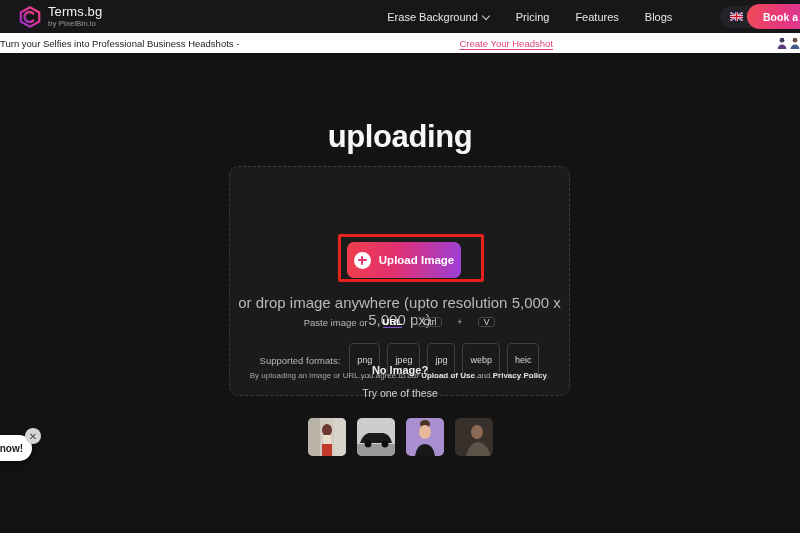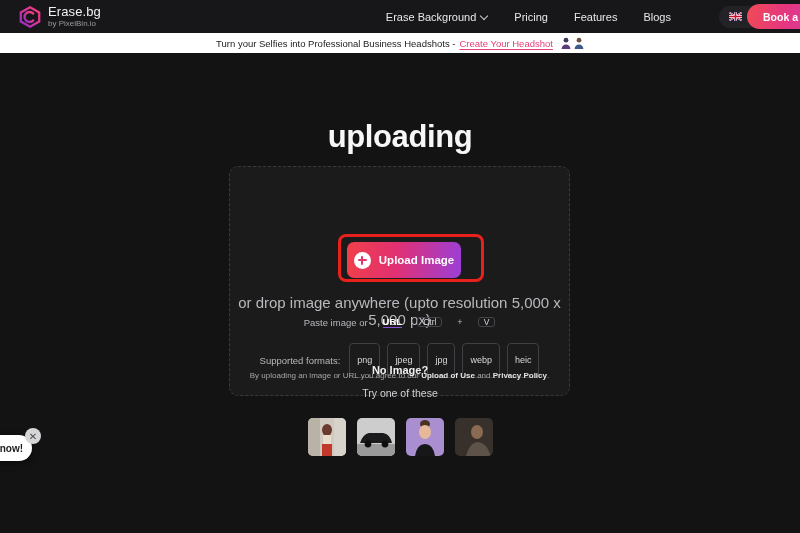--- a/index.html
+++ b/index.html
@@ -52,21 +52,21 @@
     border-radius: 13px; border: none;
     color: #fff; font-size: 10.5px; font-weight: 700;
     font-family: "Liberation Sans", sans-serif;
     cursor: pointer; white-space: nowrap;
   }
 
   
   .banner {
     position: absolute; top: 33px; left: 0; width: 800px; height: 20px;
     background: #ffffff;
-    display: flex; align-items: center; justify-content: center; gap: 4px;
+    display: flex; align-items: center; justify-content: space-between; gap: 4px;
   }
   .banner-text { font-size: 9.5px; color: #1b1b1d; }
   .banner-link {
     font-size: 9.5px; color: #e2407a; font-weight: 400;
     text-decoration: underline; text-underline-offset: 2px; cursor: pointer;
   }
   .banner-avatars { display: flex; align-items: center; gap: 3px; margin-left: 4px; }
 
   
   .main {
@@ -84,21 +84,21 @@
     width: 341px; height: 230px;
     background: #1b1b1c;
     border: 1px dashed #3a3a3c;
     border-radius: 9px;
   }
 
   .upload-hotspot {
     position: absolute; left: 108px; top: 67px;
     width: 146px; height: 48px;
     border: 3px solid #e8211d;
-    border-radius: 8px;
+    border-radius: 2px;
   }
   .upload-btn {
     position: absolute; left: 6px; top: 5px;
     width: 114px; height: 36px;
     border: none; border-radius: 7px;
     background: linear-gradient(95deg, #f0404a 0%, #e23070 42%, #9b3fd8 100%);
     display: flex; align-items: center; justify-content: center; gap: 8px;
     cursor: pointer;
   }
   .plus-circle {
@@ -199,21 +199,21 @@
           <linearGradient id="lg" x1="0" y1="1" x2="1" y2="0">
             <stop offset="0" stop-color="#8b2fc9"></stop>
             <stop offset="0.5" stop-color="#d6339a"></stop>
             <stop offset="1" stop-color="#f0407a"></stop>
           </linearGradient>
         </defs>
         <path d="M12 2.2 21.2 7.4v9.2L12 21.8 2.8 16.6V7.4Z" fill="none" stroke="url(#lg)" stroke-width="2.3"></path>
         <path d="M15.2 8.6a5 5 0 1 0 0 6.8" fill="none" stroke="url(#lg)" stroke-width="2.3" stroke-linecap="round"></path>
       </svg>
       <div class="brand-text">
-        <span class="brand-name">Erase.bg</span>
+        <span class="brand-name">Terms.bg</span>
         <span class="brand-sub">by PixelBin.io</span>
       </div>
     </div>
 
     <div class="nav-links">
       <div class="nav-link">
         <span>Erase Background</span>
         <span class="chev"></span>
       </div>
       <div class="nav-link">

